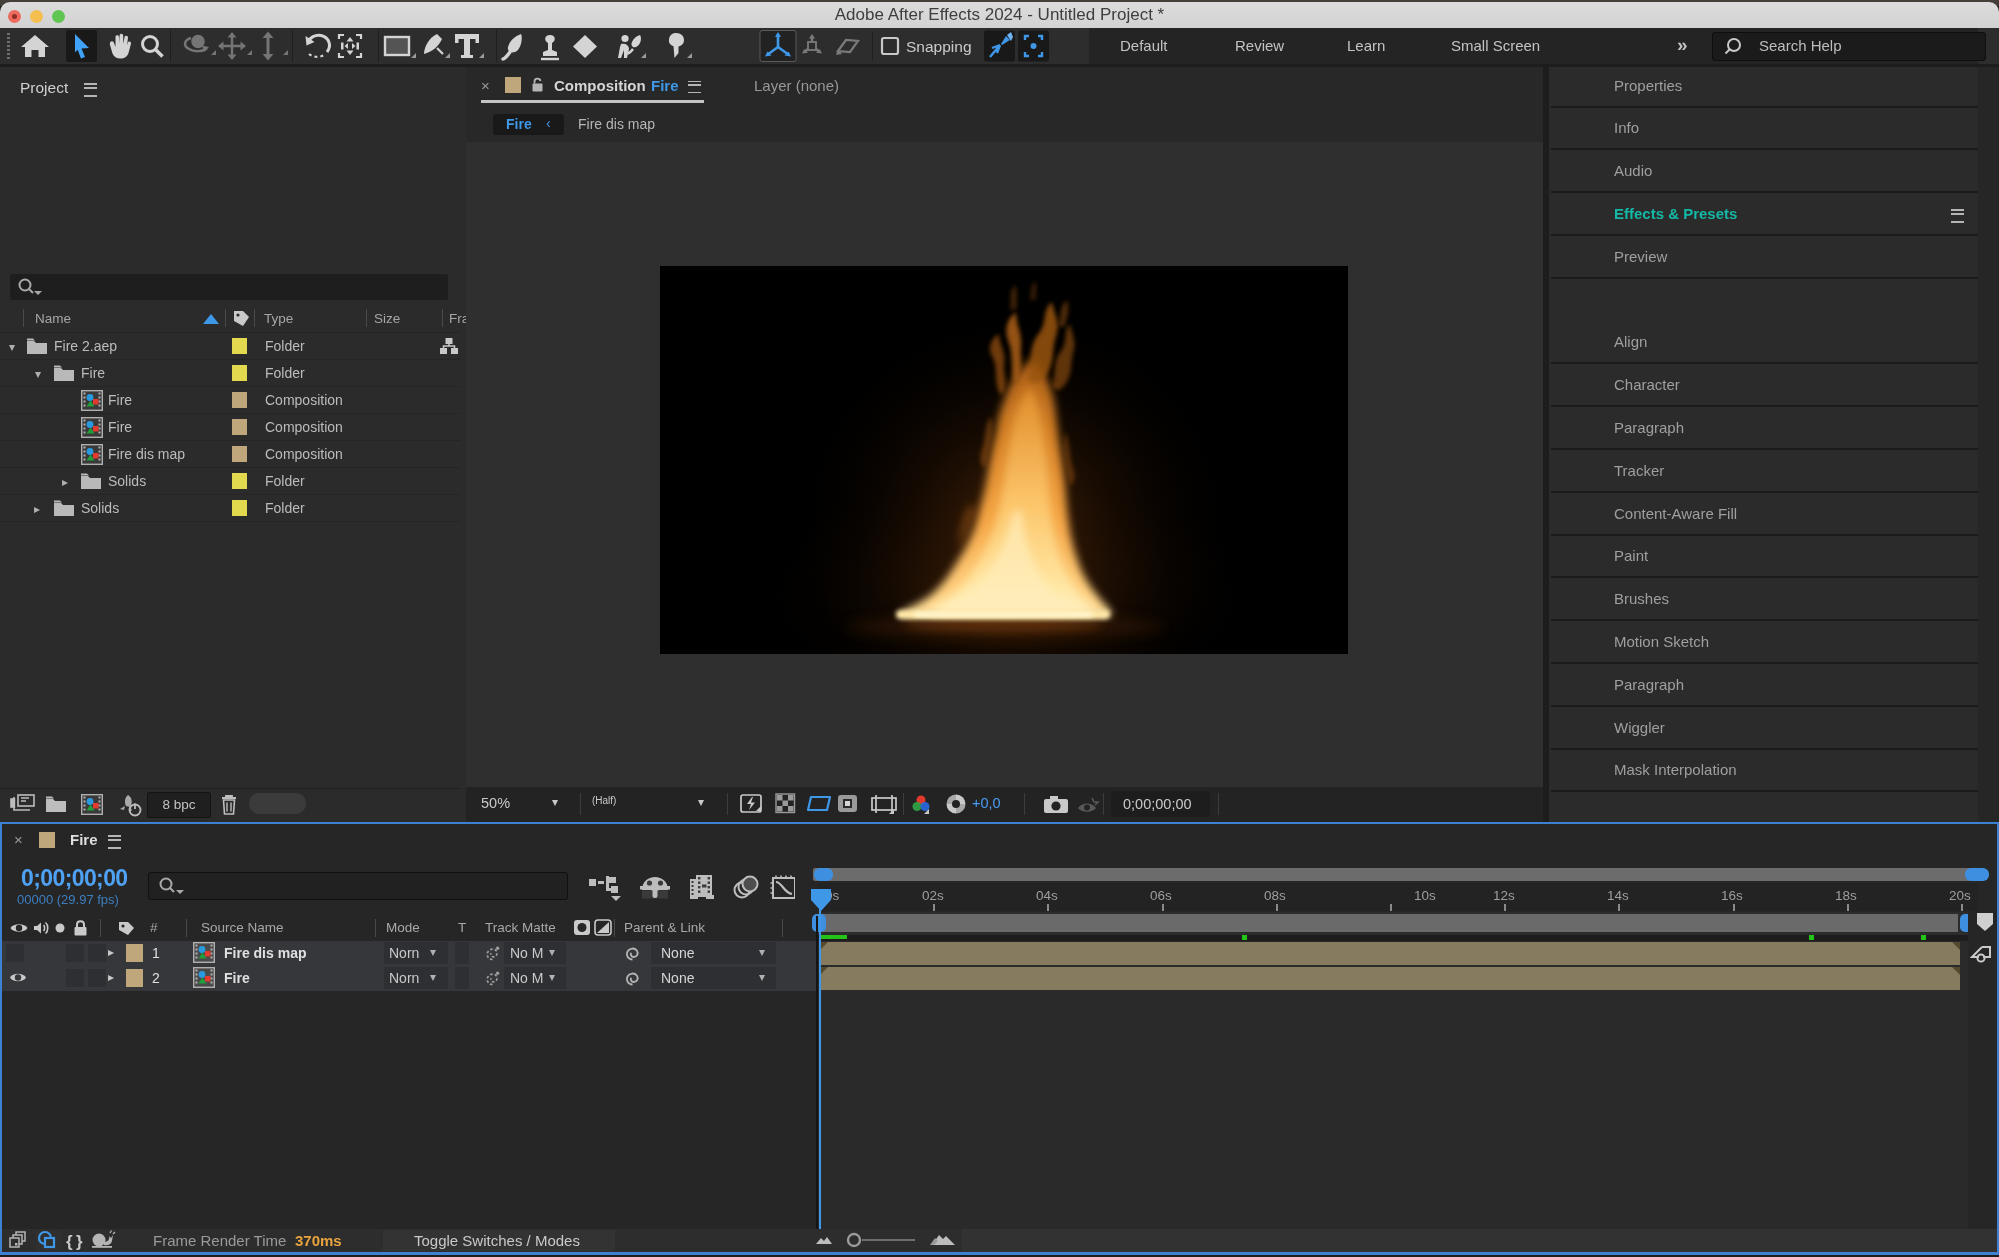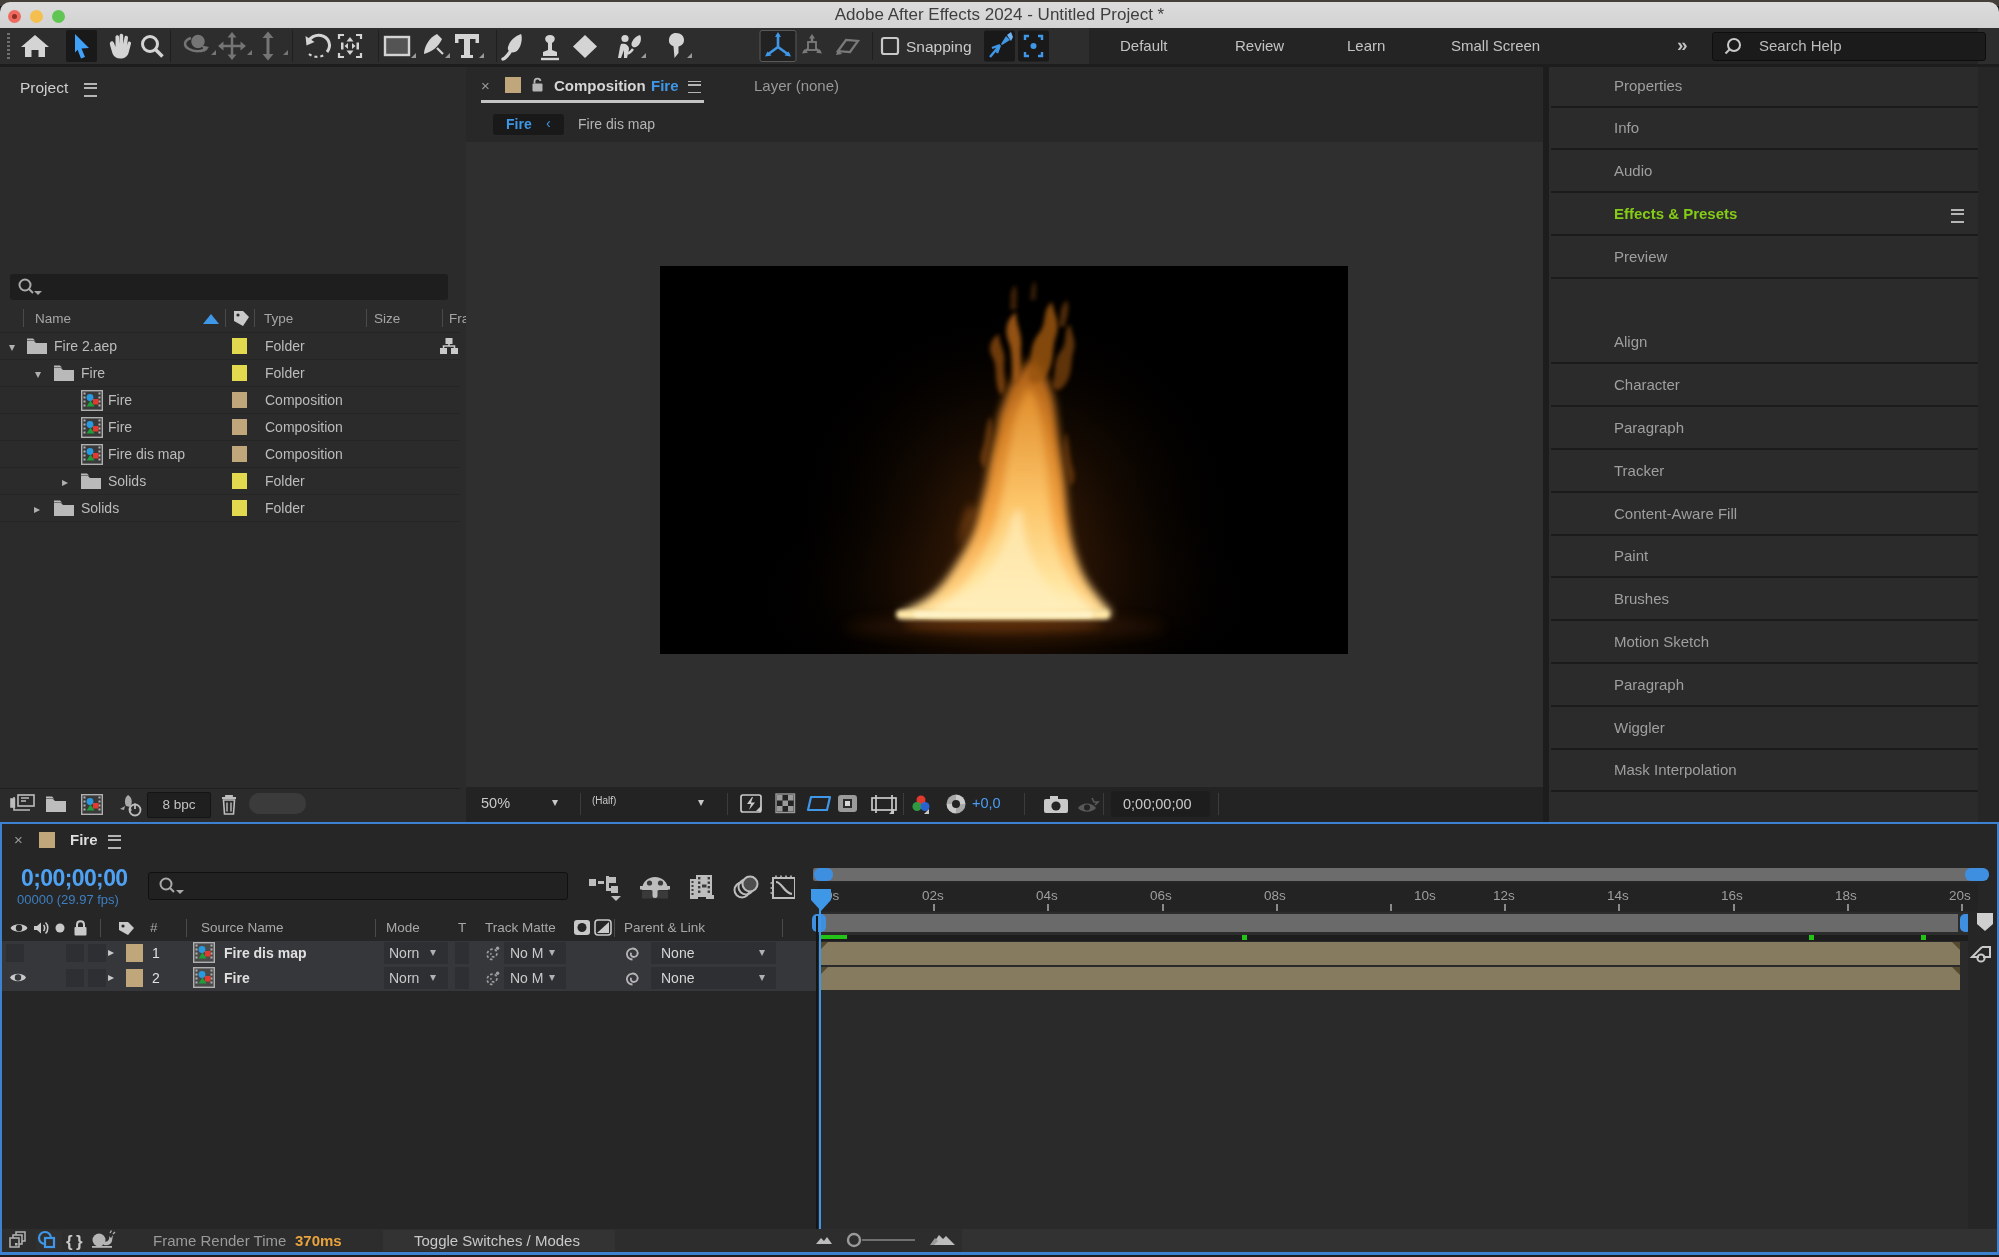--- a/index.html
+++ b/index.html
@@ -608,21 +608,21 @@
   <div class="rrow" style="top:0;height:39px;">
       <span style="top:10px;">Properties</span>
     </div>
   <div class="rrow" style="top:40px;">
       <span>Info</span>
     </div>
   <div class="rrow" style="top:83px;text-decoration:underline;">
       <span>Audio</span>
     </div>
   <div class="rrow" style="top:126px;">
-      <span style="color:#84cc16;font-weight:bold;text-align:right;">Effects &amp; Presets</span>
+      <span style="color:#14b8a6;font-weight:bold;text-align:right;">Effects &amp; Presets</span>
     <div class="hamb" style="left:400px;top:16px;border-color:#b5b5b5;"></div>
   </div>
   <div class="rrow" style="top:169px;">
       <span>Preview</span>
     </div>
   <div class="rrow" style="top:254px;">
       <span>Align</span>
     </div>
   <div class="rrow" style="top:340px;">
       <span>Paragraph</span>

